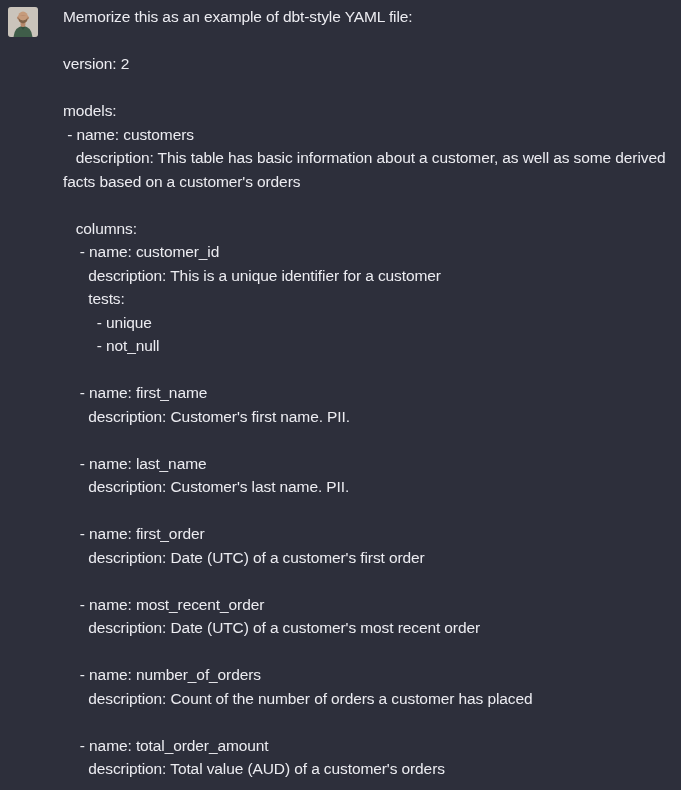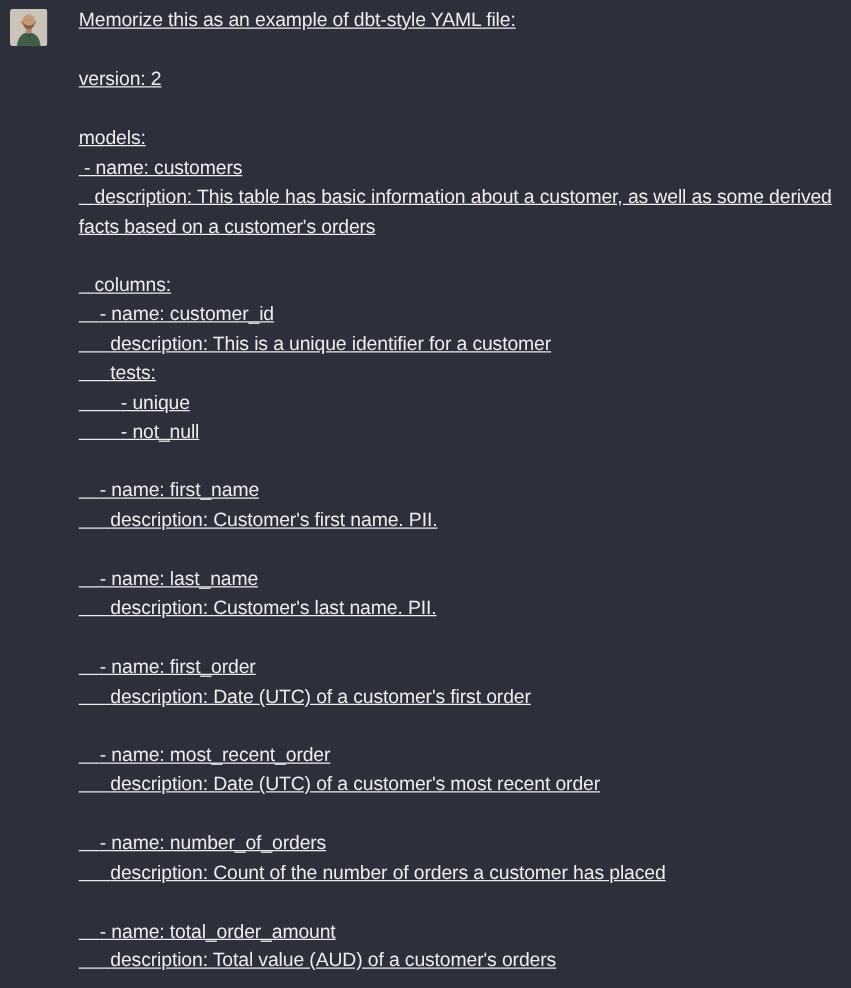--- a/index.html
+++ b/index.html
@@ -29,21 +29,20 @@
     position: absolute;
     left: 63px;
     top: 5px;
     width: 618px;
     color: #ECECF1;
     font-size: 15.5px;
     line-height: 23.5px;
     letter-spacing: -0.1px;
     white-space: pre-wrap;
     word-wrap: break-word;
-    text-decoration: underline;
   }
 </style>
 </head>
 <body>
 
 <div class="message-row">
 
   <div class="avatar" title="user profile photo">
     <span>
       <svg width="30" height="30" viewBox="0 0 30 30" xmlns="http://www.w3.org/2000/svg" aria-hidden="true">

